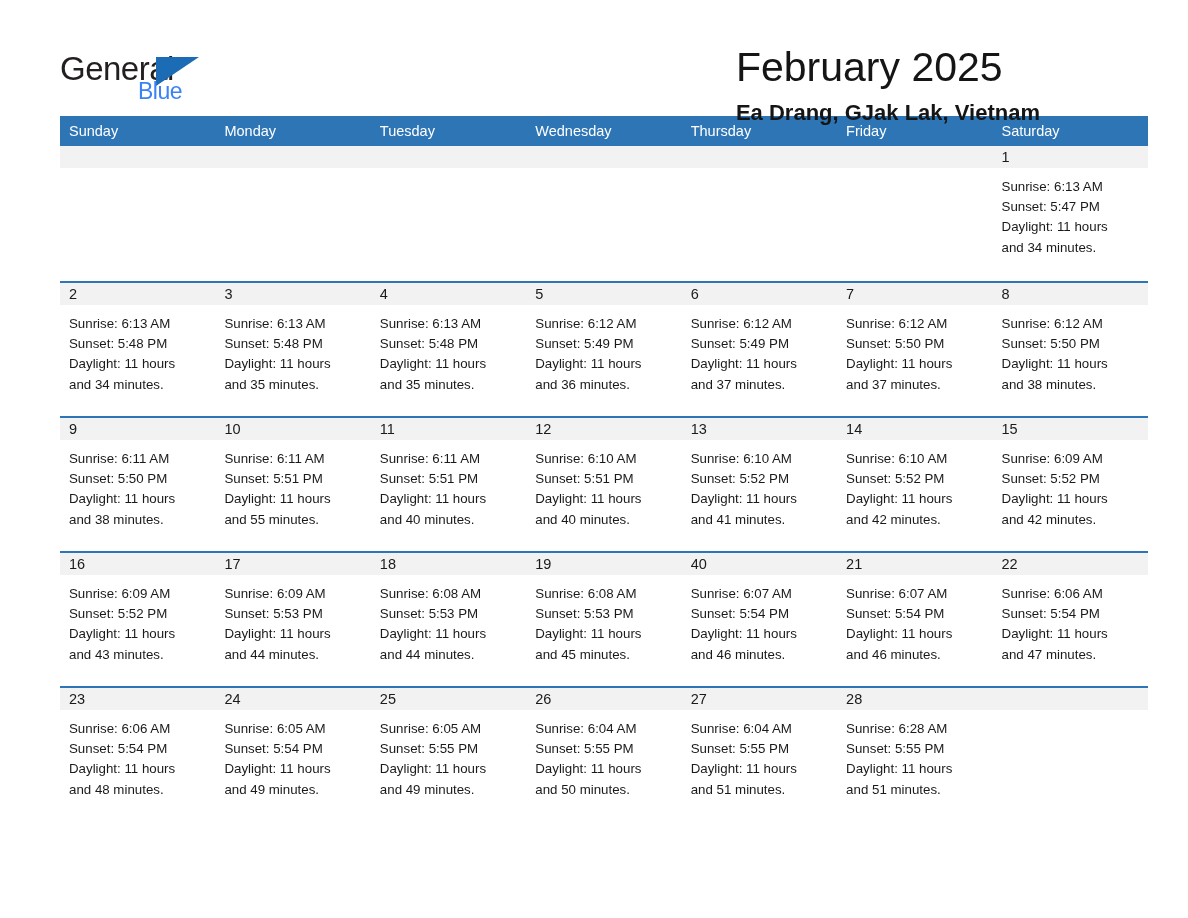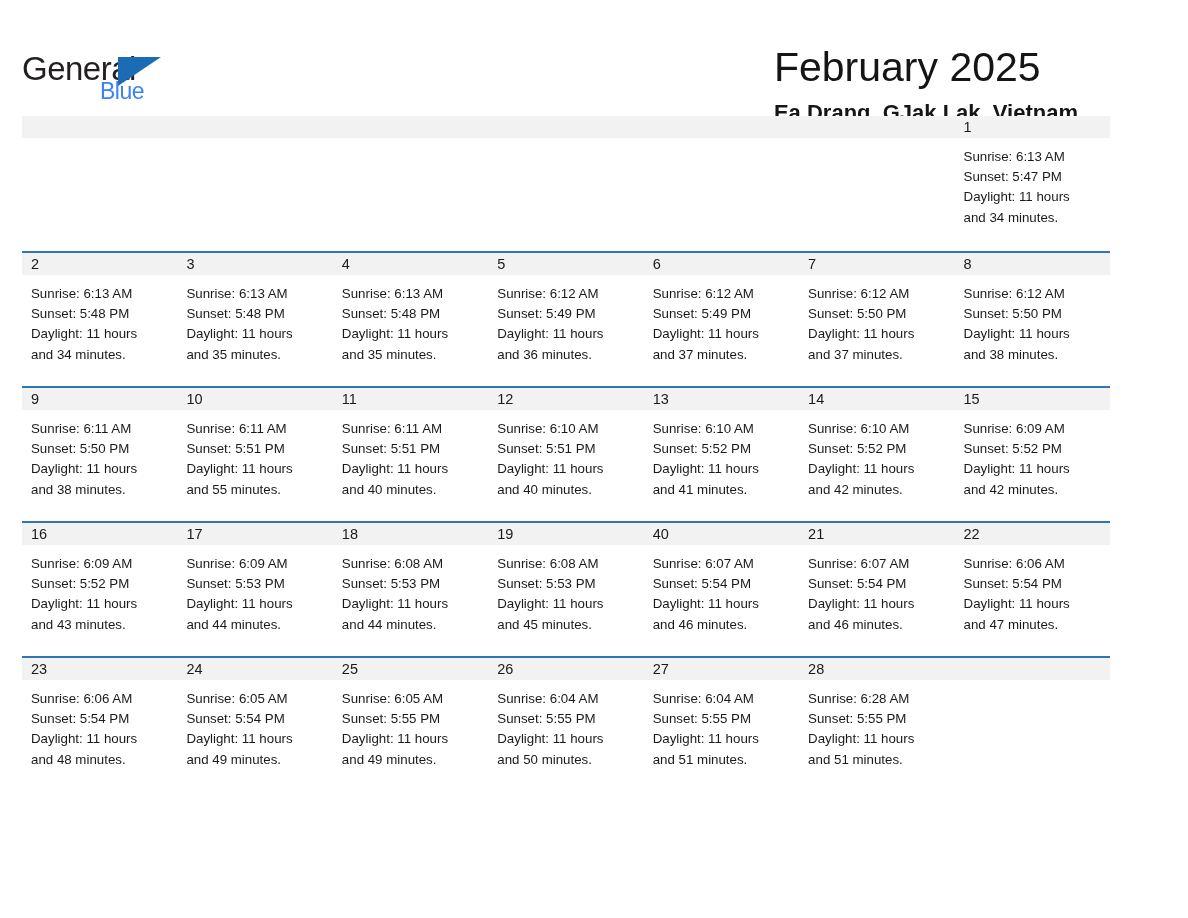--- a/index.html
+++ b/index.html
@@ -12,21 +12,21 @@
     background: #ffffff;
     font-family: "Liberation Sans", sans-serif;
     color: #000000;
     overflow: hidden;
   }
   .page {
     position: relative;
     width: 1100px;
     height: 918px;
     box-sizing: border-box;
-    padding: 0 22px;
+    padding: 0 60px;
   }
 
   
   .header {
     display: flex;
     align-items: flex-start;
     justify-content: space-between;
     padding-top: 44px;
     height: 100px;
     box-sizing: border-box;
@@ -157,20 +157,29 @@
     </div>
 
     <div class="titles">
       <div class="month-title">February 2025</div>
       <div class="location-title">Ea Drang, GJak Lak, Vietnam</div>
     </div>
 
   </div>
 
   <div class="calendar">
+    <div class="weekday-row" id="weekday-row">
+        <div class="weekday">Sunday</div>
+        <div class="weekday">Monday</div>
+        <div class="weekday">Tuesday</div>
+        <div class="weekday">Wednesday</div>
+        <div class="weekday">Thursday</div>
+        <div class="weekday">Friday</div>
+        <div class="weekday">Saturday</div>
+      </div>
     <div id="weeks-container">
         <div class="week-row first">
           <div class="day-cell empty">
             <div class="day-num-band"><span class="day-num"></span></div>
           </div>
           <div class="day-cell empty">
             <div class="day-num-band"><span class="day-num"></span></div>
           </div>
           <div class="day-cell empty">
             <div class="day-num-band"><span class="day-num"></span></div>

